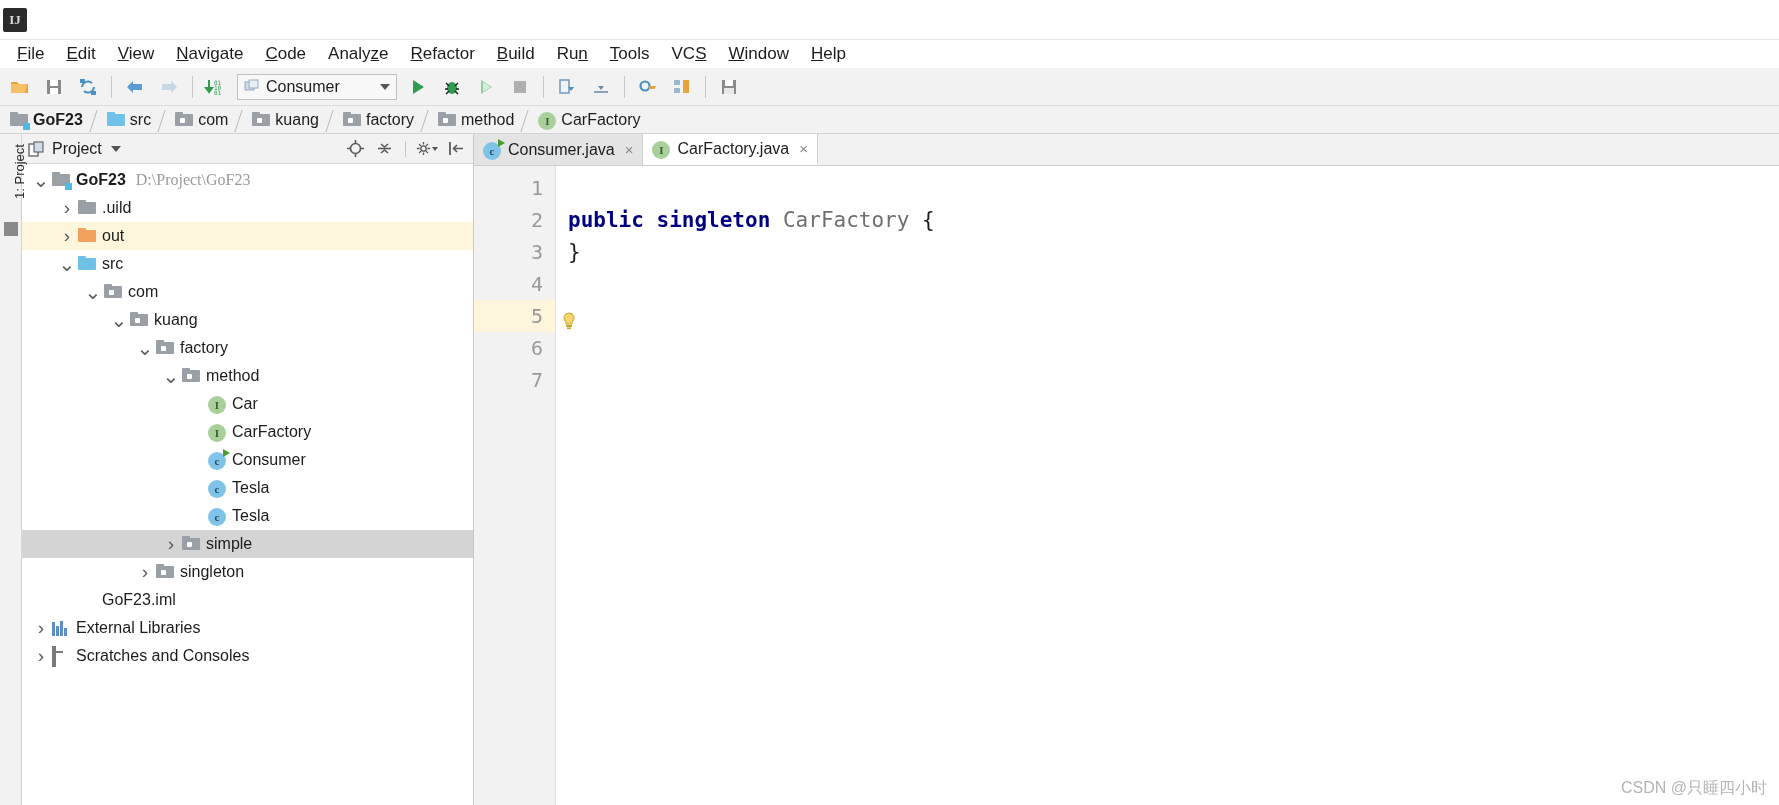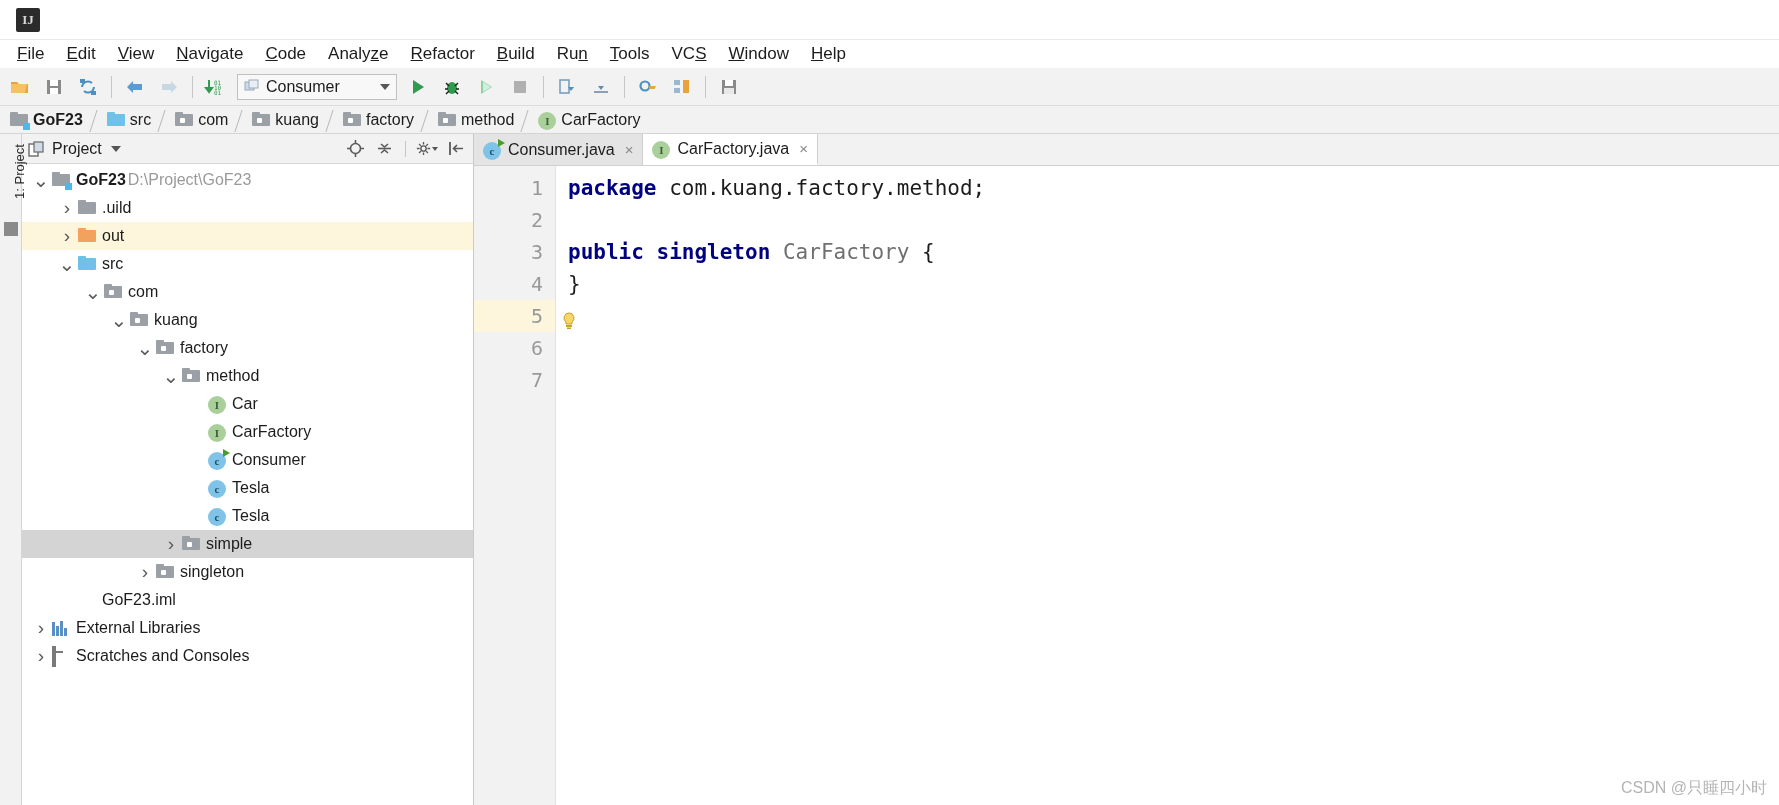--- a/index.html
+++ b/index.html
@@ -7,21 +7,21 @@
     width: 1779px; height: 805px;
     background: #ffffff;
     font-family: "Liberation Sans", sans-serif;
     overflow: hidden;
   }
   #app { position: relative; width: 1779px; height: 805px; background: #f2f2f2; }
 
   
   .titlebar {
     height: 40px; background: #ffffff; display: flex; align-items: center;
-    padding-left: 16px; border-bottom: 1px solid #e8e8e8;
+    padding-left: 3px; border-bottom: 1px solid #e8e8e8;
   }
   .title-icon {
     width: 24px; height: 24px; background: #2b2b2b; color: #d9d9d9;
     font-size: 13px; font-weight: bold; display: flex; align-items: center;
     justify-content: center; margin-right: 8px; border-radius: 2px;
     font-family: "Liberation Serif", serif;
   }
   .title-text { font-size: 17px; color: #1c1c1c; white-space: nowrap; }
 
   
@@ -110,21 +110,21 @@
   .tree { flex: 1; overflow: hidden; padding-top: 2px; background: #ffffff; }
   .tree-row {
     height: 28px; display: flex; align-items: center; font-size: 16px;
     color: #1c1c1c; white-space: nowrap; cursor: default; padding-right: 6px;
   }
   .tree-row.sel { background: #d4d4d4; }
   .tree-row.hl { background: #fdf6dd; }
   .twisty { width: 22px; flex: none; display: flex; align-items: center; justify-content: center; color: #5a5a5a; font-size: 14px; }
   .tree-label { margin-left: 6px; }
   .tree-label.bold { font-weight: bold; }
-  .tree-sub { margin-left: 2px; color: #9a9a9a; }
+  .tree-sub { margin-left: 10px; color: #9a9a9a; font-family: Liberation Serif, serif; }
 
   
   .ico { width: 18px; height: 16px; flex: none; position: relative; }
   .folder { position: relative; width: 18px; height: 14px; }
   .folder::before {
     content:''; position:absolute; left:0; top:0; width:8px; height:3px;
     border-radius: 1px 1px 0 0;
   }
   .folder::after {
     content:''; position:absolute; left:0; top:2px; width:18px; height:12px;
@@ -589,21 +589,20 @@
             <div class="gline">4</div>
             <div class="gline cur">5<span class="bulb"><svg width="16" height="18" viewBox="0 0 16 18">
                   <path d="M8 1a5 5 0 00-3 9v2h6v-2a5 5 0 00-3-9z" fill="#f5d76e" stroke="#c9a227" stroke-width="1"></path>
                   <rect x="5" y="13" width="6" height="2" fill="#c9a227"></rect>
                   <rect x="6" y="15.5" width="4" height="1.6" fill="#c9a227"></rect>
                 </svg></span></div>
             <div class="gline">6</div>
             <div class="gline">7</div>
           </div>
         <div class="code" id="code">
-            <div class="cline"><span class="kw">package</span><span class="plain"> com.kuang.factory.method;</span></div>
             <div class="cline"></div>
             <div class="cline"><span class="kw">public singleton</span><span class="plain"> </span><span class="type">CarFactory</span><span class="plain"> {</span></div>
             <div class="cline"><span class="plain">}</span></div>
             <div class="cline"></div>
           </div>
       </div>
     </div>
   </div>
 
   <div class="watermark">CSDN @只睡四小时</div>

